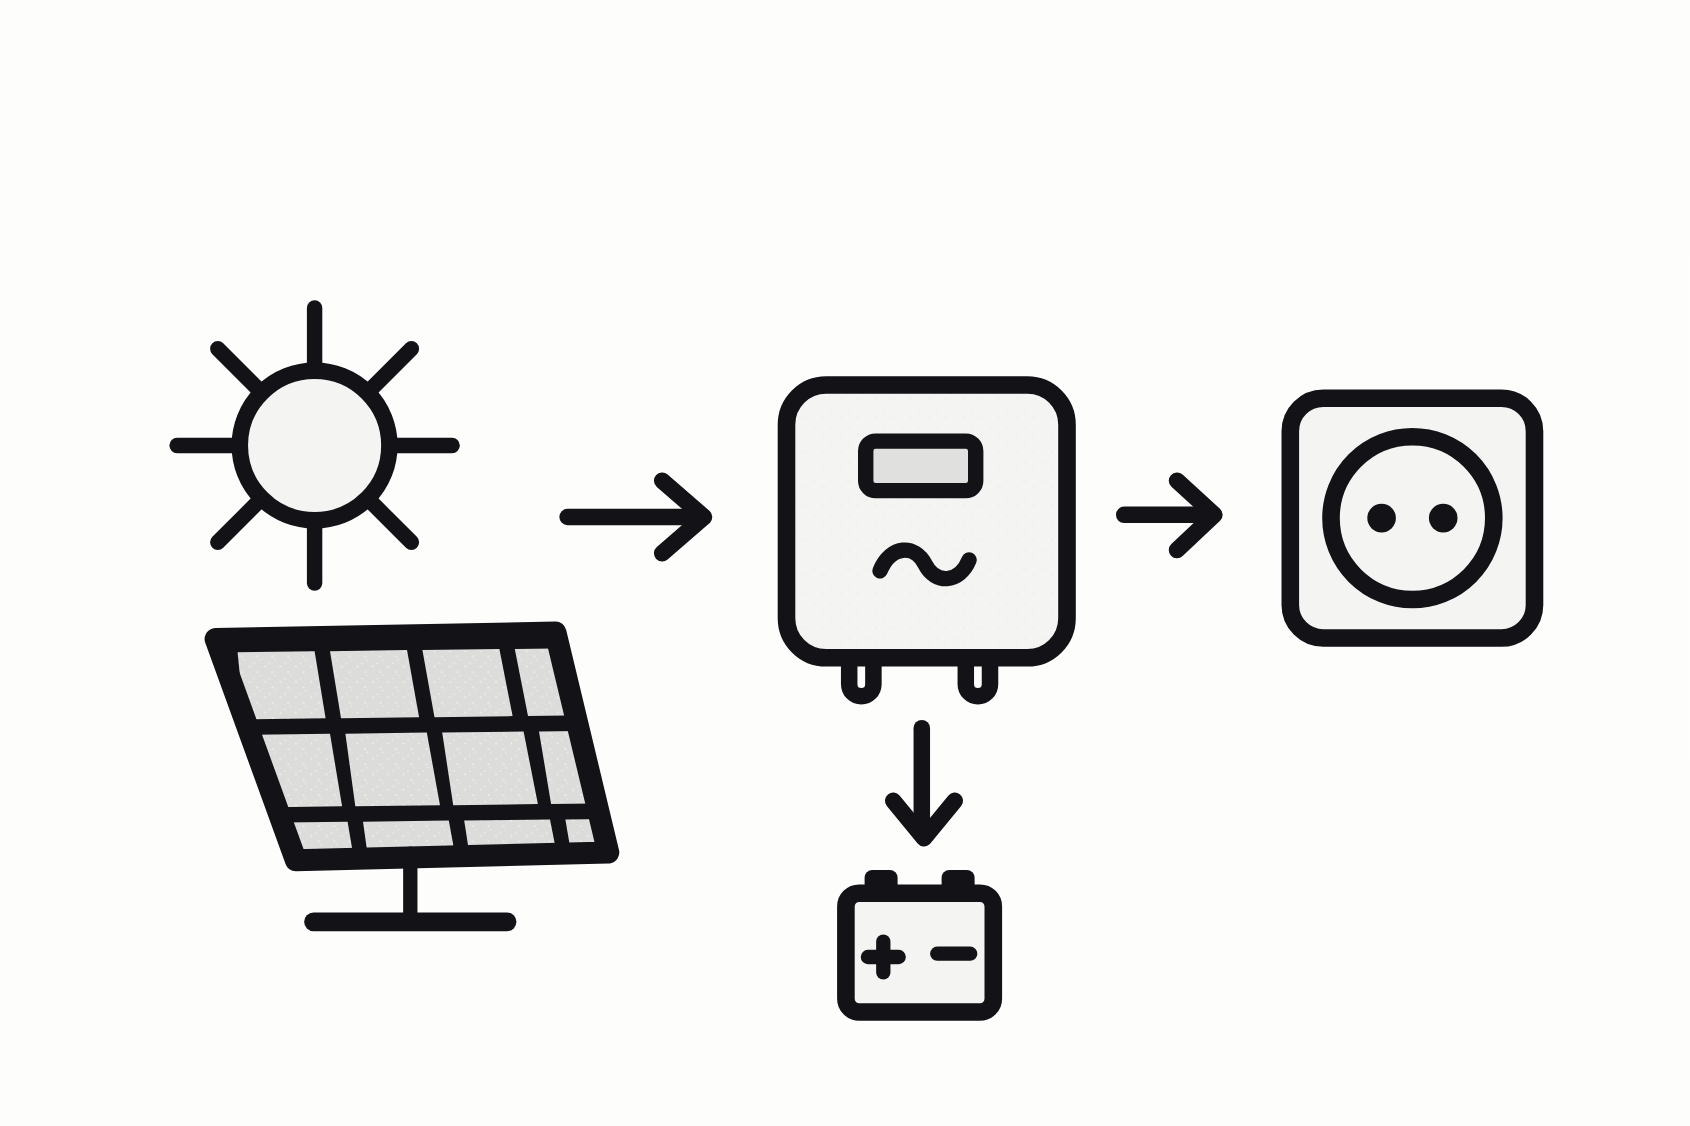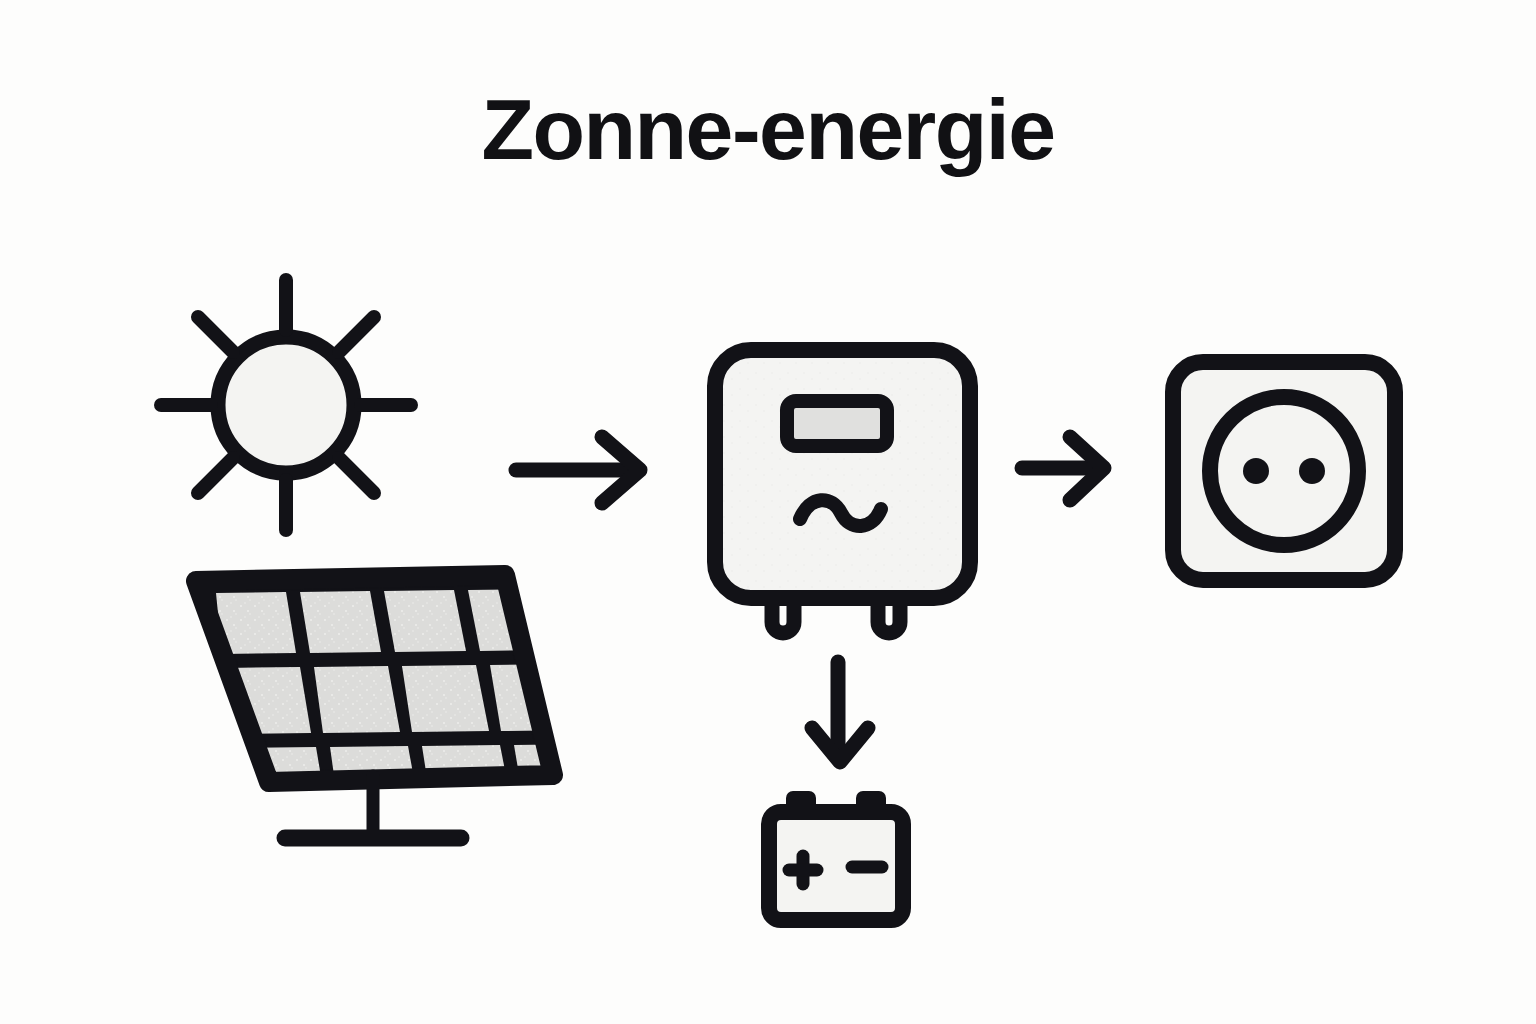--- a/index.html
+++ b/index.html
@@ -40,21 +40,20 @@
     stroke-linecap: round;
     stroke-linejoin: round;
   }
   .solidblk { fill: #121217; }
 </style>
 </head>
 <body>
 
 <div id="canvas" style="background: rgb(253, 253, 252);">
 
-  <div id="title">Zonne-energie</div>
 
   <svg id="diagram" width="1536" height="1024" viewBox="0 0 1536 1024">
 
     <defs>
       <pattern id="speckle" width="14" height="14" patternUnits="userSpaceOnUse">
         <rect width="14" height="14" fill="#dcdcda"></rect>
         <circle cx="3" cy="4" r="0.9" fill="#f0f0ee"></circle>
         <circle cx="10" cy="9" r="0.9" fill="#f0f0ee"></circle>
         <circle cx="7" cy="1" r="0.7" fill="#f0f0ee"></circle>
         <circle cx="12" cy="12" r="0.7" fill="#f0f0ee"></circle>

